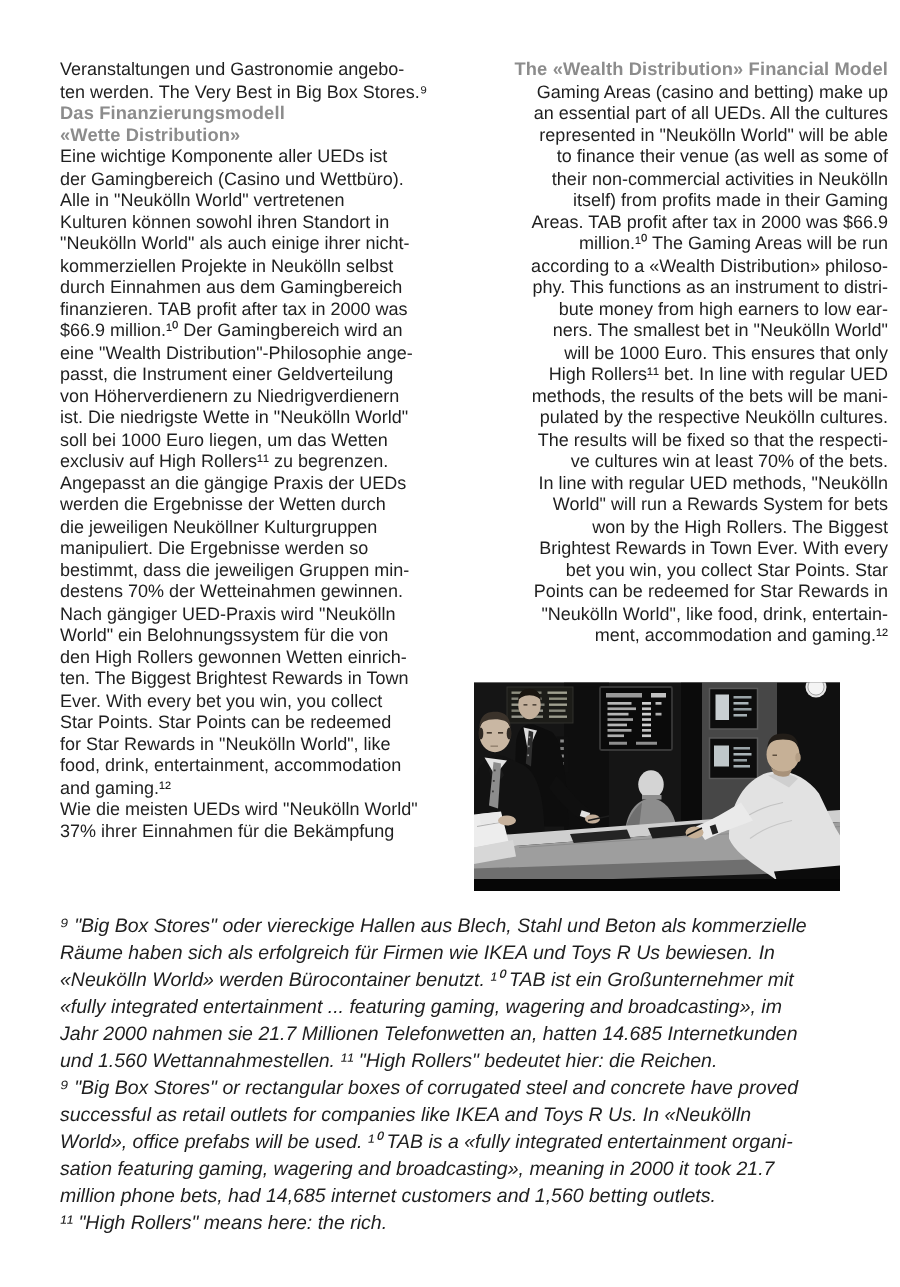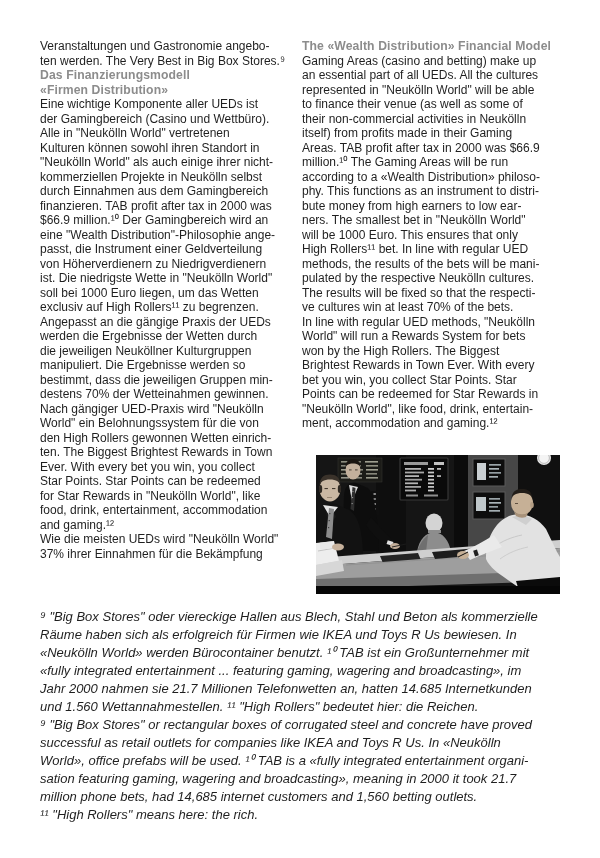--- a/index.html
+++ b/index.html
@@ -2,21 +2,21 @@
 <html><head>
 <meta charset="utf-8">
 <style>
   html,body{margin:0;padding:0;background:#ffffff;}
   .page{
     position:relative;width:600px;height:858px;background:#ffffff;overflow:hidden;
     font-family:"Liberation Sans",sans-serif;color:#1f1f1f;
   }
   .col{position:absolute;top:39px;}
   .col-left{left:40px;width:274px;}
-  .col-right{left:302px;width:274px;}
+  .col-right{left:318px;width:274px;text-align:right;}
   p.body{margin:0;font-size:12px;line-height:14.5px;white-space:pre;color:#1f1f1f;}
   .gap{margin-top:14.5px;}
   h3.heading{
     margin:0;font-size:12.2px;line-height:14.5px;font-weight:bold;
     color:#8c8c8c;white-space:pre;letter-spacing:0.1px;
   }
   figure.photo{
     position:absolute;left:316px;top:455px;width:244px;height:139px;margin:0;
     background:#141414;
   }
@@ -27,21 +27,21 @@
 </style>
 </head>
 <body>
 
 <div class="page">
 
   <div class="col col-left">
     <p class="body">Veranstaltungen und Gastronomie angebo-
 ten werden. The Very Best in Big Box Stores.⁹</p>
     <h3 class="heading gap">Das Finanzierungsmodell
-«Firmen Distribution»</h3>
+«Wette Distribution»</h3>
     <p class="body">Eine wichtige Komponente aller UEDs ist
 der Gamingbereich (Casino und Wettbüro).
 Alle in "Neukölln World" vertretenen
 Kulturen können sowohl ihren Standort in
 "Neukölln World" als auch einige ihrer nicht-
 kommerziellen Projekte in Neukölln selbst
 durch Einnahmen aus dem Gamingbereich
 finanzieren. TAB profit after tax in 2000 was
 $66.9 million.¹⁰ Der Gamingbereich wird an
 eine "Wealth Distribution"-Philosophie ange-

